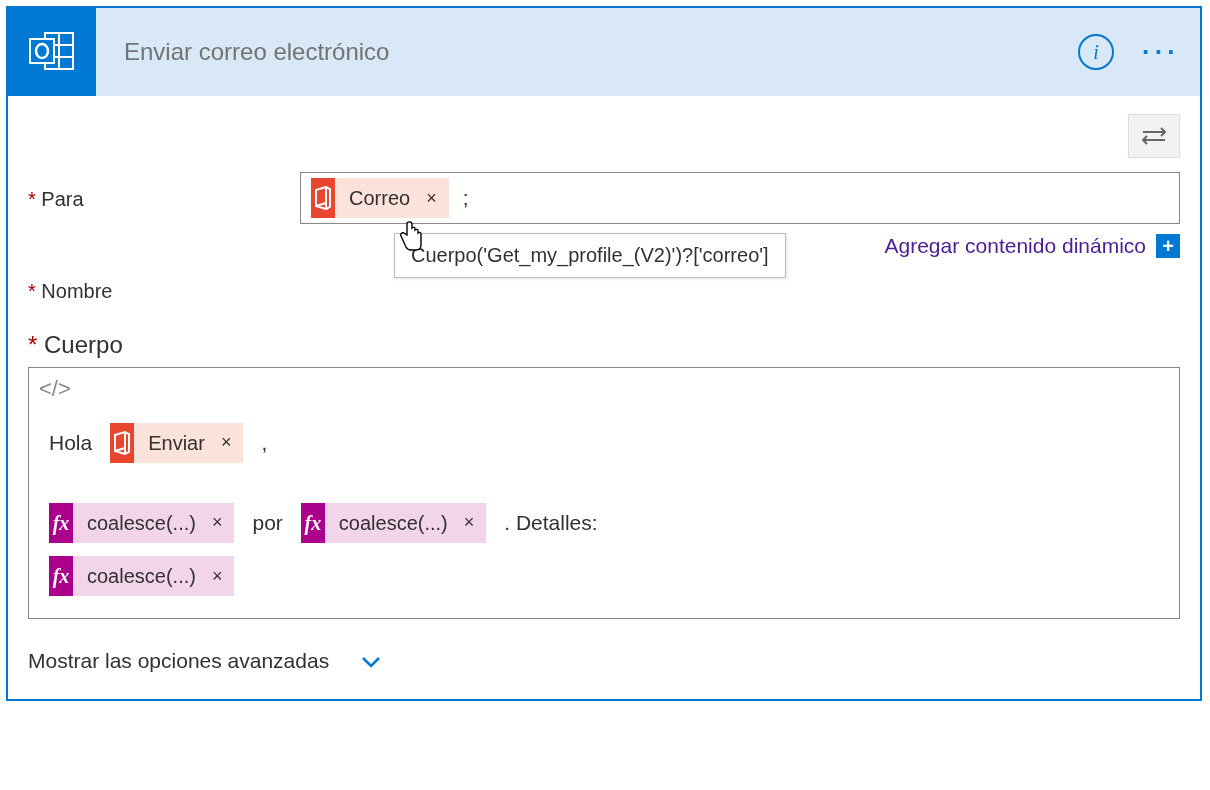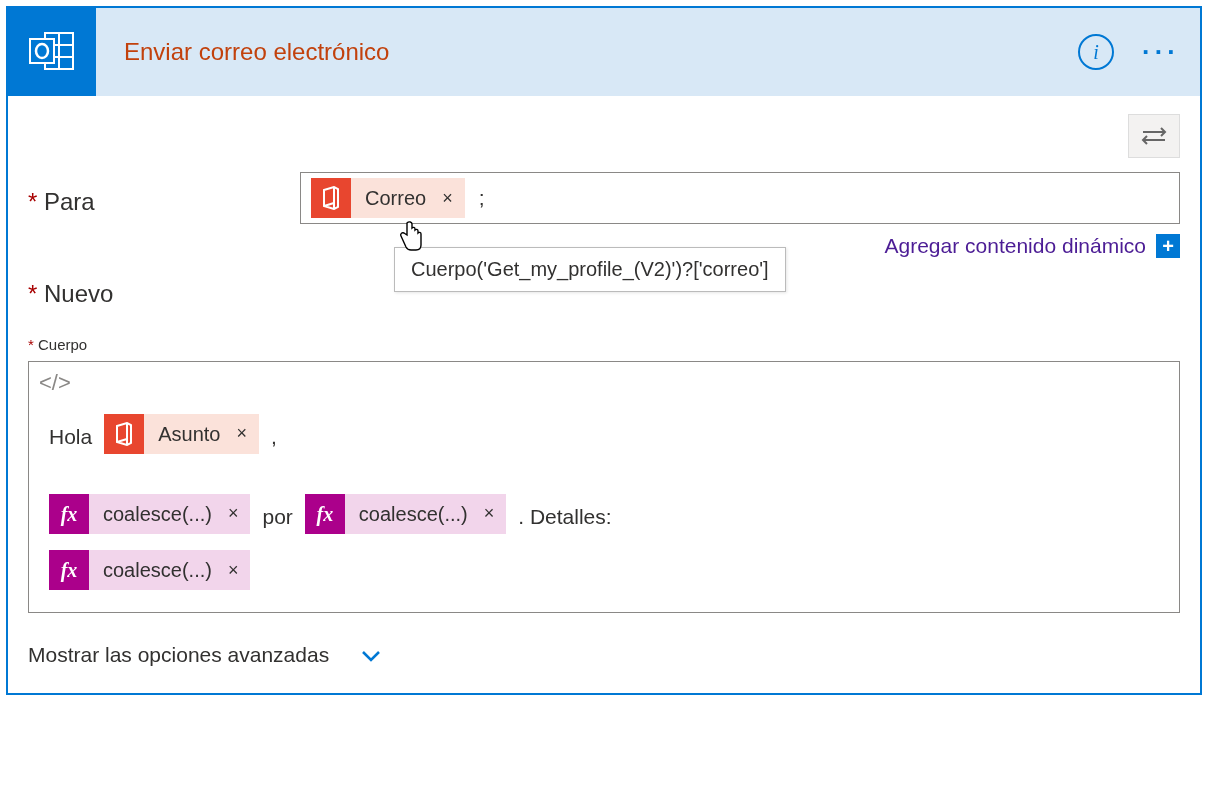--- a/index.html
+++ b/index.html
@@ -26,21 +26,21 @@
     width: 88px;
     height: 88px;
     background: #0078d4;
     display: flex;
     align-items: center;
     justify-content: center;
     flex-shrink: 0;
   }
   .header-title {
     font-size: 24px;
-    color: #c2410c;
+    color: #737373;
     margin-left: 28px;
     flex: 1;
   }
   .info-circle {
     width: 36px;
     height: 36px;
     border: 2px solid #0078d4;
     border-radius: 50%;
     display: flex;
     align-items: center;
@@ -76,21 +76,21 @@
     justify-content: center;
     cursor: pointer;
   }
   .field-row {
     display: flex;
     align-items: flex-start;
     margin-top: 18px;
   }
   .field-label {
     width: 272px;
-    font-size: 24px;
+    font-size: 20px;
     color: #323130;
     padding-top: 16px;
   }
   .req { color: #a80000; }
   .field-input {
     flex: 1;
     border: 1px solid #8a8886;
     min-height: 52px;
     padding: 4px 10px;
     font-size: 21px;
@@ -103,21 +103,21 @@
   .token {
     display: inline-flex;
     align-items: center;
     height: 40px;
     font-size: 20px;
     color: #323130;
   }
   .token-office { background: #fbe2da; }
   .token-fx { background: #f2d5eb; }
   .token-icon {
-    width: 40px;
+    width: 24px;
     height: 40px;
     display: flex;
     align-items: center;
     justify-content: center;
     flex-shrink: 0;
   }
   .token-icon.office { background: #e8462f; }
   .token-icon.fx {
     background: #ab008b;
     color: #fff;
@@ -156,21 +156,21 @@
     display: flex;
     align-items: center;
     justify-content: center;
     font-size: 20px;
     font-weight: bold;
     cursor: pointer;
   }
   .tooltip {
     position: absolute;
     left: 386px;
-    top: 151px;
+    top: 137px;
     background: #fff;
     border: 1px solid #bbb;
     padding: 10px 16px;
     font-size: 20px;
     color: #323130;
     box-shadow: 1px 1px 3px rgba(0,0,0,0.1);
     z-index: 10;
   }
   .cursor-hand {
     position: absolute;
@@ -191,37 +191,38 @@
     cursor: pointer;
   }
   .editor-content {
     padding: 18px 20px 22px 20px;
     font-size: 21px;
     color: #323130;
     line-height: 2.2;
   }
   .editor-content .line {
     display: flex;
+    align-items: center;
     flex-wrap: wrap;
-    gap: 12px;
+    gap: 18px;
     margin-bottom: 10px;
   }
   .adv-row {
     margin-top: 30px;
     font-size: 21px;
     color: #323130;
     display: flex;
     align-items: center;
     gap: 32px;
     cursor: pointer;
   }
   .chev-down { color: #0078d4; }
   .body-label-row {
     margin-top: 28px;
-    font-size: 15px;
+    font-size: 24px;
     color: #323130;
   }
 </style>
 </head>
 <body>
 
 <div class="card">
 
   <div class="header">
     <div class="header-icon">
@@ -276,41 +277,41 @@
 
     <div class="tooltip">Cuerpo('Get_my_profile_(V2)')?['correo']</div>
 
     <div class="dyn-row">
       <span class="dyn-link">Agregar contenido dinámico</span>
       <span class="dyn-plus">+</span>
     </div>
 
     <div class="field-row" style="margin-top:6px;">
       <div class="field-label">
-        <span class="req">* </span><span>Nuevo</span>
+        <span class="req">* </span><span>Nombre</span>
       </div>
     </div>
 
     <div class="body-label-row">
       <span class="req">* </span><span>Cuerpo</span>
     </div>
 
     <div class="body-editor">
       <div class="editor-toolbar">&lt;/&gt;</div>
       <div class="editor-content">
 
         <div class="line">
           <span>Hola</span>
           <span class="token token-office">
             <span class="token-icon office">
               <svg width="22" height="24" viewBox="0 0 22 24">
                   <path d="M4 4 L14 1 L18 3 L18 21 L14 23 L4 20 L4 4 Z M14 1 L14 23 M4 20 L14 17" fill="none" stroke="#fff" stroke-width="2"></path>
                 </svg>
             </span>
-            <span class="token-text">Asunto</span>
+            <span class="token-text">Enviar</span>
             <span class="token-x">×</span>
           </span>
           <span>,</span>
         </div>
 
         <div class="line" style="margin-top:34px;">
           <span class="token token-fx">
             <span class="token-icon fx">fx</span>
             <span class="token-text">coalesce(...)</span>
             <span class="token-x">×</span>

